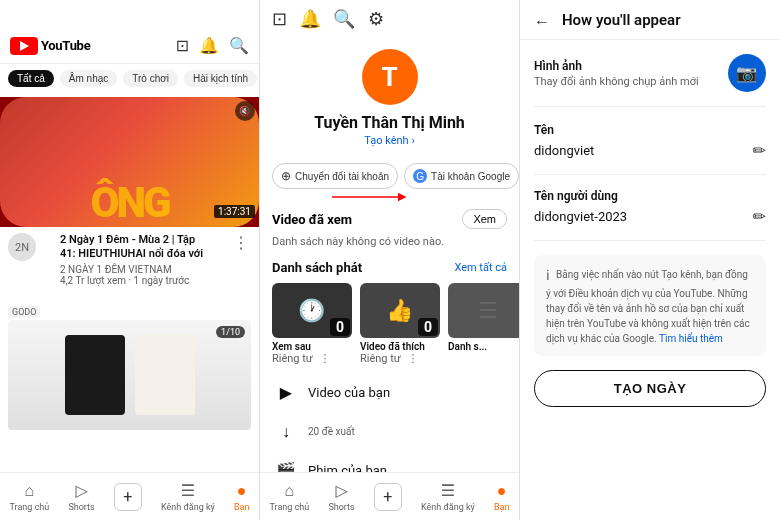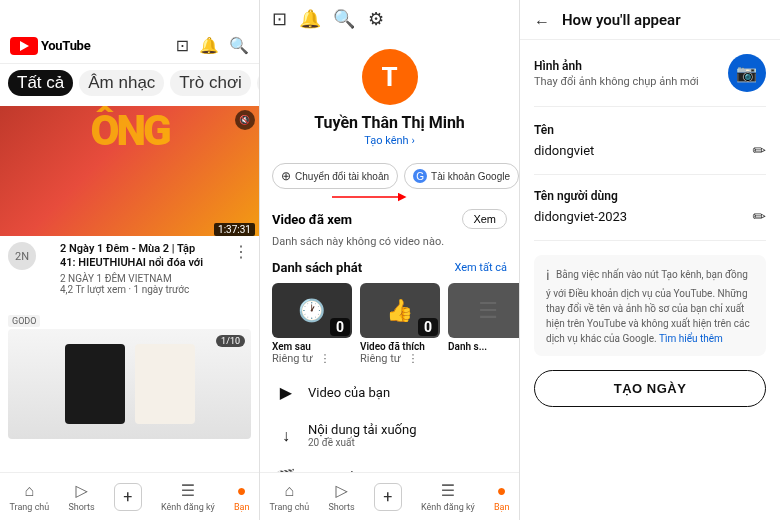--- a/index.html
+++ b/index.html
@@ -49,21 +49,21 @@
       display: flex; gap: 10px; align-items: center;
     }
 
     .filter-bar {
       display: flex; gap: 6px; padding: 6px 8px; overflow-x: hidden;
       background: #fff;
     }
     .filter-chip {
       padding: 3px 9px;
       border-radius: 20px;
-      font-size: 17px;
+      font-size: 10px;
       white-space: nowrap;
       cursor: pointer;
       background: #f2f2f2;
       color: #333;
       border: none;
     }
     .filter-chip.active {
       background: #0f0f0f;
       color: #fff;
     }
@@ -82,26 +82,27 @@
     .video-thumb {
       width: 100%;
       height: 130px;
       background: #8B0000;
       position: relative;
       overflow: hidden;
     }
     .video-thumb-bg {
       width: 100%; height: 100%;
       background: linear-gradient(135deg, #c0392b 0%, #e74c3c 40%, #f39c12 100%);
-      display: flex; align-items: flex-start; justify-content: center;
+      display: flex; align-items: flex-end; justify-content: center;
       font-size: 36px; font-weight: 900; color: rgba(255,255,255,0.3);
       letter-spacing: -2px;
+      border-radius: 26px;
     }
     .video-duration {
-      position: absolute; bottom: 0; right: 4px;
+      position: absolute; bottom: 9px; right: 4px;
       background: rgba(0,0,0,0.8); color: #fff;
       font-size: 10px; padding: 1px 4px; border-radius: 2px;
     }
     .video-mute-icon {
       position: absolute; top: 4px; right: 4px;
       background: rgba(0,0,0,0.6); border-radius: 50%;
       width: 20px; height: 20px; display: flex; align-items: center; justify-content: center;
       color: #fff; font-size: 9px;
     }
     .video-info {
@@ -551,21 +552,20 @@
   </div>
 
   <div class="menu-items">
     <div class="menu-item">
       <span class="menu-item-icon">▶</span>
       <span>Video của bạn</span>
     </div>
     <div class="menu-item">
       <span class="menu-item-icon">↓</span>
       <div>
-        <div>Nội dung tải xuống</div>
         <div style="font-size:10px;color:#606060;">20 đề xuất</div>
       </div>
     </div>
     <div class="menu-item">
       <span class="menu-item-icon">🎬</span>
       <span>Phim của bạn</span>
     </div>
 
   </div>
 

